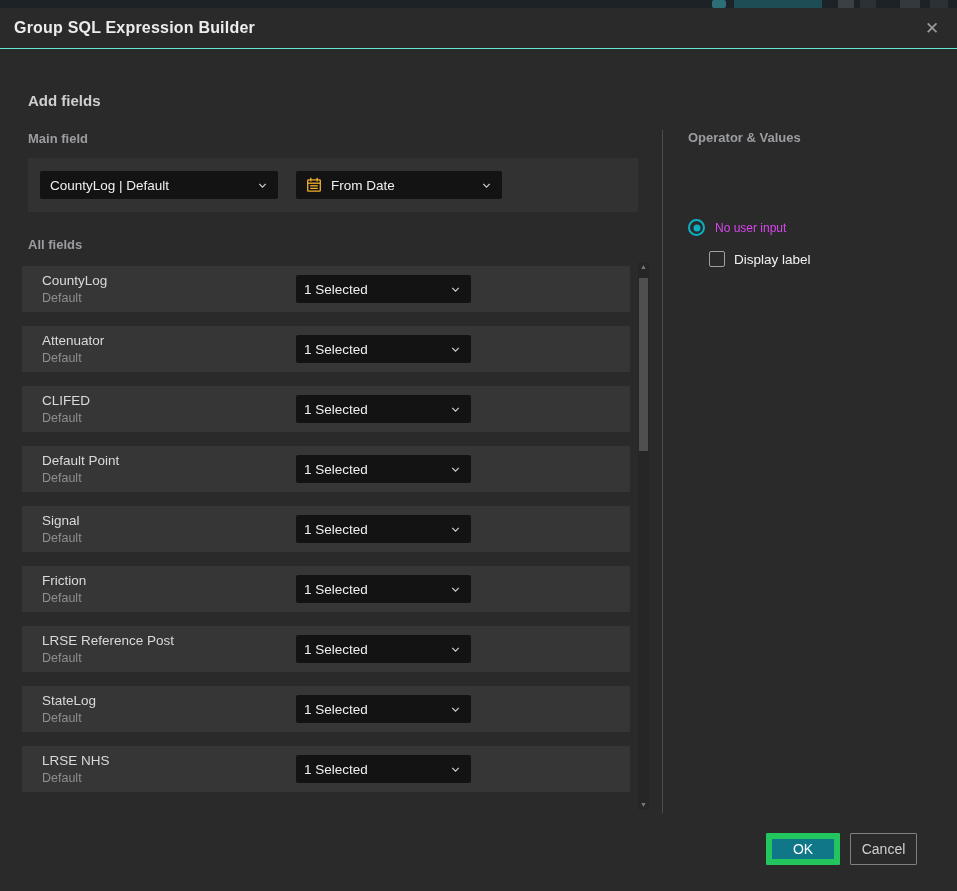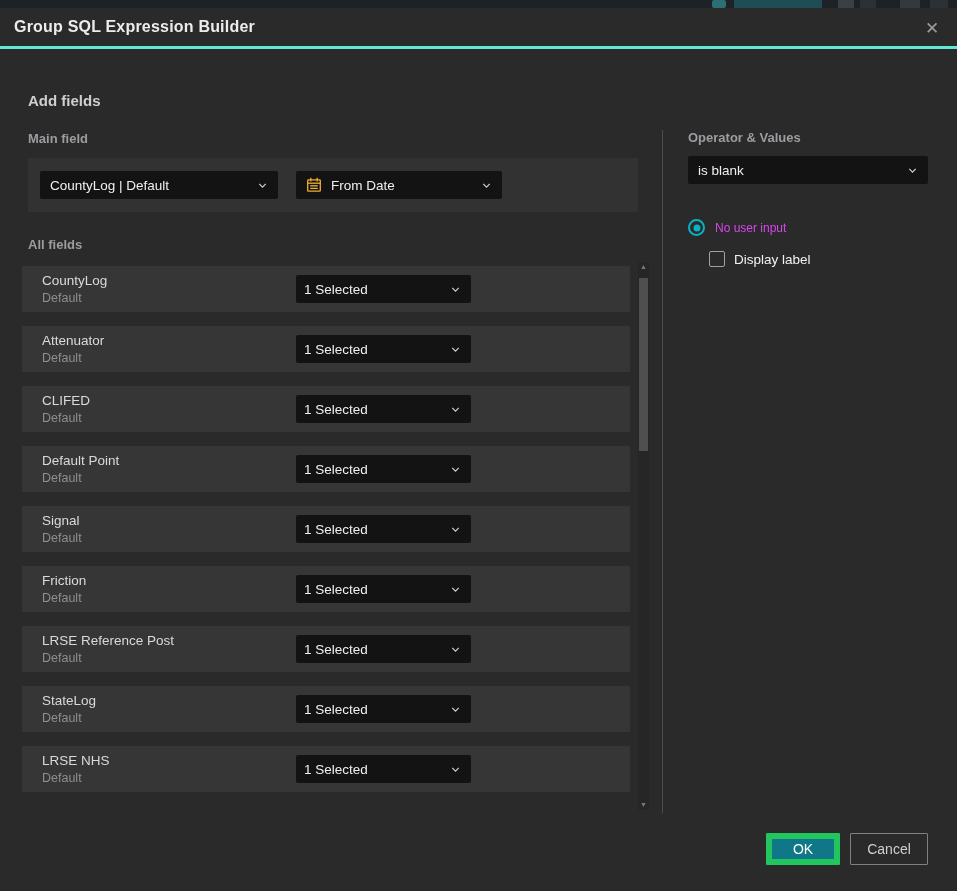--- a/index.html
+++ b/index.html
@@ -20,21 +20,21 @@
   .frag-c { left:838px; width:16px; background:#3a4044; }
   .frag-d { left:860px; width:16px; background:#2b3134; }
   .frag-e { left:900px; width:20px; background:#33393c; }
   .frag-f { left:930px; width:18px; background:#2b3134; }
 
   
   .dialog { position:absolute; top:8px; left:0; width:957px; height:883px; background:#2a2a2a; }
 
   .dialog-header {
     position:absolute; top:0; left:0; right:0; height:41px;
-    border-bottom:3px solid #5eead4;
+    border-bottom:1px solid #5eead4;
     display:flex; align-items:center; padding:0 14px;
   }
   .dialog-title { font-size:16px; font-weight:bold; color:#ececec; letter-spacing:.2px; }
   .close-btn {
     position:absolute; right:14px; top:9px; width:22px; height:22px;
     display:flex; align-items:center; justify-content:center;
     color:#9b9b9b; font-size:17px; cursor:pointer; background:none; border:none;
     font-family:"Liberation Sans", sans-serif;
   }
 
@@ -108,21 +108,21 @@
   }
   .check-row .lbl { margin-left:9px; font-size:13.5px; color:#f2f2f2; }
 
   
   .btn {
     position:absolute; top:825px; height:32px; font-size:14px;
     display:flex; align-items:center; justify-content:center;
     cursor:pointer; border-radius:1px; font-family:"Liberation Sans", sans-serif;
   }
   .btn-ok { left:766px; width:74px; background:#0f7787; color:#ffffff; border:6px solid #22c55e; }
-  .btn-cancel { left:850px; width:78px; background:transparent; color:#cfcfcf; border:1px solid #808080; }
+  .btn-cancel { left:850px; width:67px; background:transparent; color:#cfcfcf; border:1px solid #808080; }
 </style>
 </head>
 <body>
 
 <div class="bg-strip">
   <div class="frag frag-a"></div>
   <div class="frag frag-b"></div>
   <div class="frag frag-c"></div>
   <div class="frag frag-d"></div>
   <div class="frag frag-e"></div>
@@ -273,26 +273,20 @@
     <div class="scroll-track">
       <div class="scroll-thumb"></div>
     </div>
     <div class="scroll-arrow">▼</div>
   </div>
 
   <div class="v-divider"></div>
 
   <div class="sub-label op-heading">Operator &amp; Values</div>
 
-  <div class="dd dd-operator">
-    <span class="dd-label">is blank</span>
-    <svg class="chev" width="11" height="11" viewBox="0 0 12 12">
-        <path d="M2.5 4.3 L6 7.8 L9.5 4.3" fill="none" stroke="#cfcfcf" stroke-width="1.3"></path>
-      </svg>
-  </div>
 
   <div class="radio-row">
     <span class="radio-outer"></span>
     <span class="lbl">No user input</span>
   </div>
 
   <div class="check-row">
     <span class="checkbox"></span>
     <span class="lbl">Display label</span>
   </div>

